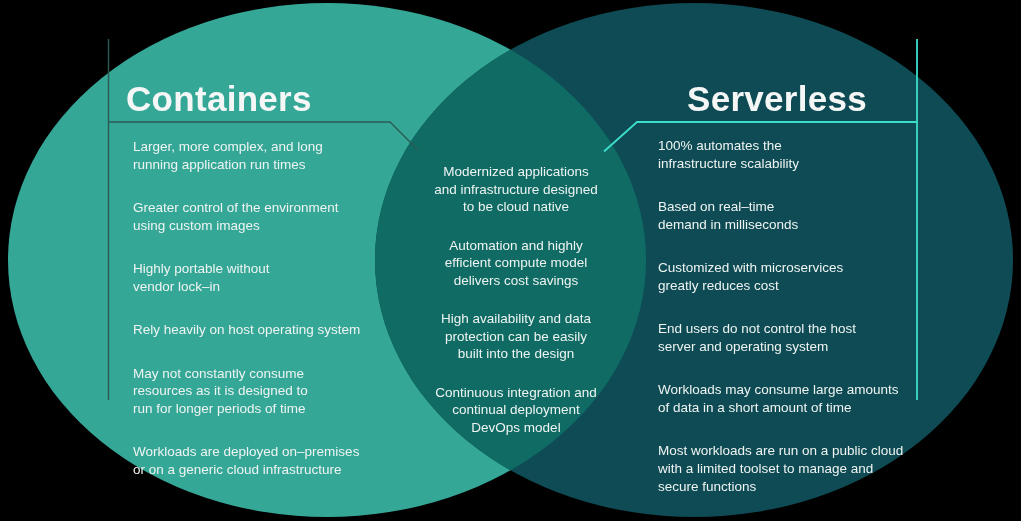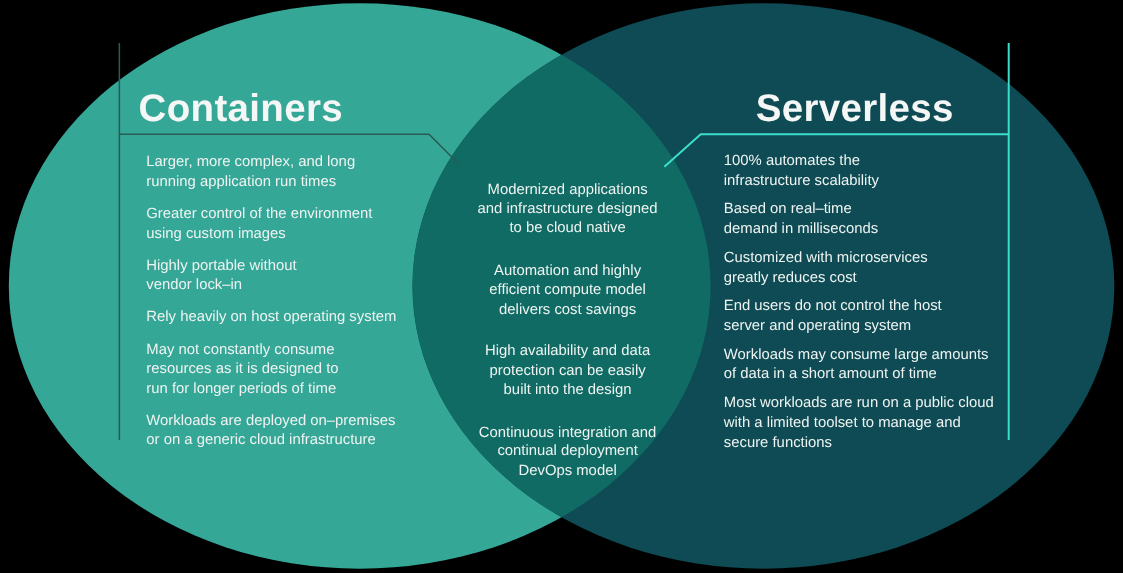--- a/index.html
+++ b/index.html
@@ -39,35 +39,35 @@
     flex-direction: column;
     color: #EFF4F2;
     font-size: 13.5px;
     line-height: 1.3;
     white-space: pre-line;
   }
   .list-containers {
     left: 133px;
     top: 138px;
     width: 270px;
-    gap: 12px;
+    gap: 26px;
     text-align: left;
   }
   .list-shared {
     left: 396px;
     top: 163px;
     width: 240px;
     gap: 21px;
     text-align: center;
   }
   .list-serverless {
     left: 658px;
     top: 137px;
     width: 280px;
-    gap: 9px;
+    gap: 26px;
     text-align: left;
   }
 </style>
 </head>
 <body>
 
 <div class="venn-wrap">
 
   <svg width="1021" height="521" viewBox="0 0 1021 521">
     <defs>

